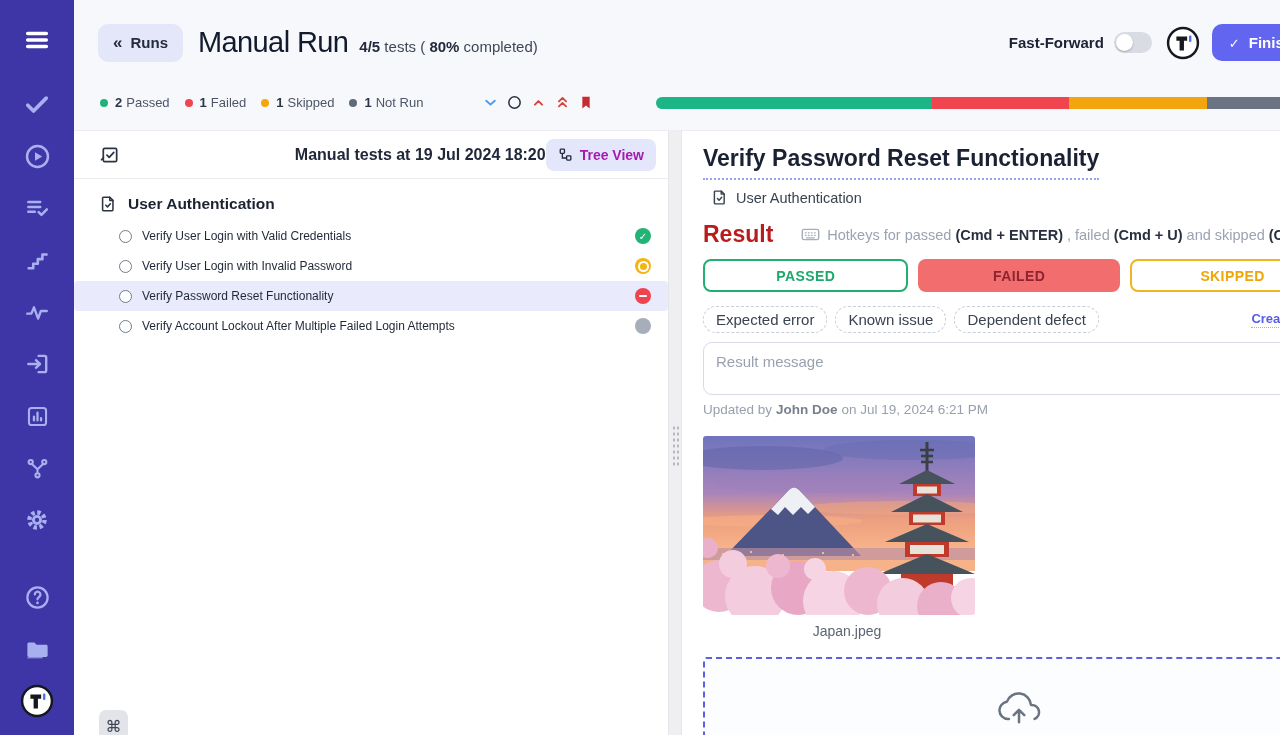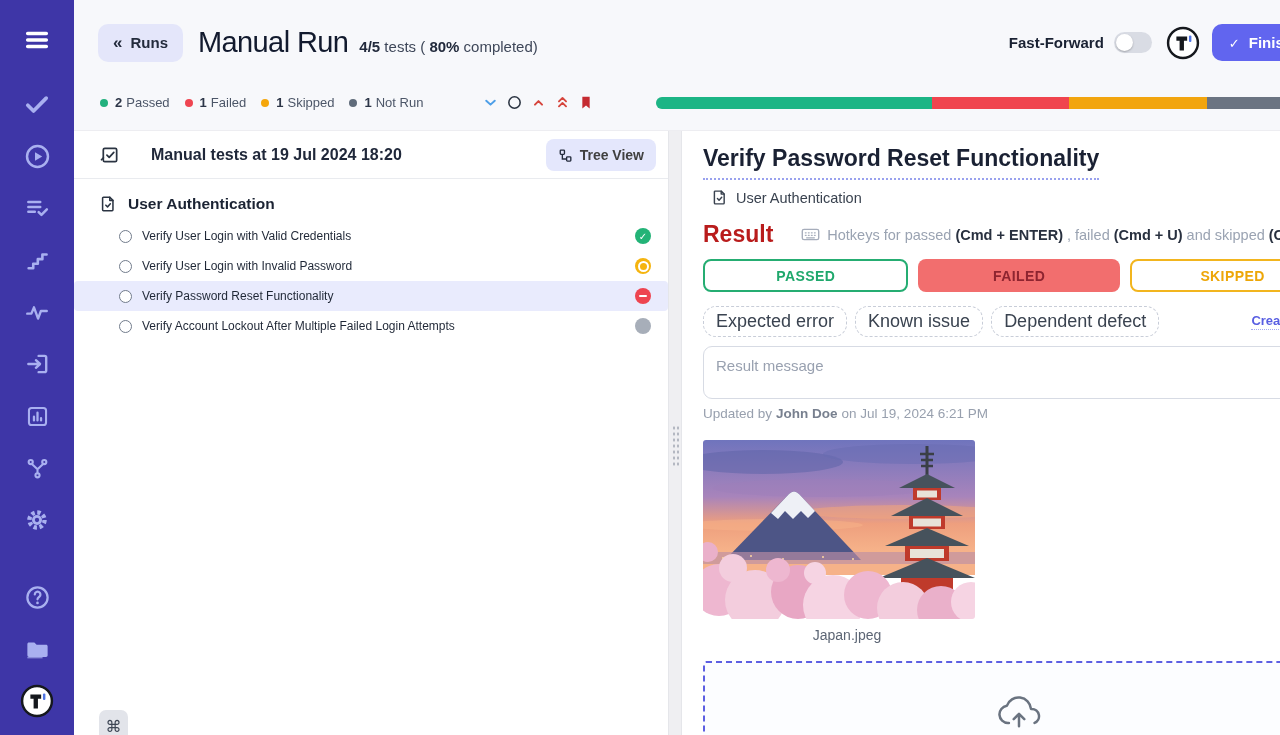--- a/index.html
+++ b/index.html
@@ -49,22 +49,22 @@
   .progress { flex:1; height:12px; border-radius:6px; overflow:hidden; display:flex; margin-left:58px; background:#e3e5ea; }
   .seg { height:100%; }
   .seg-passed { background:#1cb585; } .seg-failed { background:#f0444e; }
   .seg-skipped { background:#f2a50e; } .seg-not_run { background:#6b7482; }
 
   
   .panels { flex:1; display:flex; border-top:1px solid #ededf1; min-height:0; }
   .left-panel { width:594px; flex:none; background:#ffffff; position:relative; }
   .lp-header { height:48px; display:flex; align-items:center; padding:0 12px 0 25px; border-bottom:1px solid #e9ebef; }
   .lp-header .ic { color:#2b3442; display:flex; }
-  .lp-title { font-size:16px; font-weight:700; color:#20283a; margin-left:31px; flex:1; }
-  .tree-btn { display:flex; align-items:flex-end; background:#e4e7fc; border:none; border-radius:8px; padding:8px 12px; font-family:inherit; font-size:14px; font-weight:700; color:#404040; cursor:pointer; }
+  .lp-title { font-size:16px; font-weight:700; color:#20283a; margin-left:19px; flex:1;text-align:right; }
+  .tree-btn { display:flex; align-items:center; background:#e4e7fc; border:none; border-radius:8px; padding:8px 12px; font-family:inherit; font-size:14px; font-weight:700; color:#a21caf; cursor:pointer; }
   .tree-btn .ic { margin-right:7px; display:flex; color:#232b3c; }
   .suite-row { display:flex; align-items:center; margin-top:13px; padding:0 16px 0 25px; height:24px; cursor:pointer; }
   .suite-row .ic { color:#2b3442; display:flex; }
   .suite-title { font-size:15.5px; font-weight:700; color:#1b2333; margin-left:11px; }
   .tests { margin-top:5px; }
   .test-row { display:flex; align-items:center; height:30px; padding:0 17px 0 45px; cursor:pointer; border-radius:4px; }
   .test-row[data-selected="true"] { background:#e9ebfd; }
   .radio { width:13px; height:13px; border:1.5px solid #727c8c; border-radius:50%; background:#fff; flex:none; }
   .test-name { font-size:12px; color:#1f2736; margin-left:10px; flex:1; white-space:nowrap; overflow:hidden; }
   .status-ico { width:16px; height:16px; border-radius:50%; flex:none; display:flex; align-items:center; justify-content:center; }
@@ -93,21 +93,21 @@
   .hotkeys .ic { display:flex; color:#a6adbb; margin-right:7px; }
   .hotkeys > span { margin-right:4px; }
   .hotkeys b { color:#28303f; font-weight:700; margin-right:4px; }
   .status-buttons { display:flex; margin-top:11px; }
   .btn-status { flex:1; height:33px; border-radius:8px; font-family:inherit; font-size:14px; font-weight:700; letter-spacing:.4px; display:flex; align-items:center; justify-content:center; cursor:pointer; background:#fff; border:2px solid transparent; }
   .btn-status + .btn-status { margin-left:10px; }
   .btn-passed { border-color:#25ad72; color:#1fa86c; }
   .btn-failed { background:#f26e6e; color:#8e2430; border:none; }
   .btn-skipped { border-color:#f2b51e; color:#eda607; }
   .tags-row { display:flex; align-items:center; margin-top:14px; }
-  .tag { border:1.5px dashed #c8cdd8; border-radius:13px; background:#fff; padding:4px 12px; font-family:inherit; font-size:18px; color:#3a4350; cursor:pointer; margin-right:8px; }
+  .tag { border:1.5px dashed #c8cdd8; border-radius:13px; background:#fff; padding:4px 12px; font-family:inherit; font-size:15px; color:#3a4350; cursor:pointer; margin-right:8px; }
   .create-defect { margin-left:auto; font-size:13px; font-weight:700; color:#585ee2; border-bottom:1.5px dotted #a6abef; padding-bottom:1px; cursor:pointer; text-decoration:none; }
   .msg-box { width:100%; height:53px; margin-top:9px; border:1px solid #d7dbe4; border-radius:9px; padding:10px 12px; font-family:inherit; font-size:15px; color:#333b4a; resize:vertical; outline:none; }
   .msg-box::placeholder { color:#99a1b0; }
   .updated { margin-top:3px; font-size:13.5px; color:#98a0ae; }
   .updated b { color:#78808f; margin:0 4px; }
   .attachment { margin-top:19px; width:288px; }
   .thumb { width:272px; height:179px; border-radius:3px; overflow:hidden; cursor:pointer; }
   .thumb svg { display:block; }
   .attachment figcaption { margin-top:8px; text-align:center; font-size:14px; color:#5c6574; }
   .upload { margin-top:18px; border:2px dashed #5d5fe2; border-radius:3px; background:#fcfdff; height:160px; display:flex; flex-direction:column; align-items:center; padding-top:28px; cursor:pointer; }

